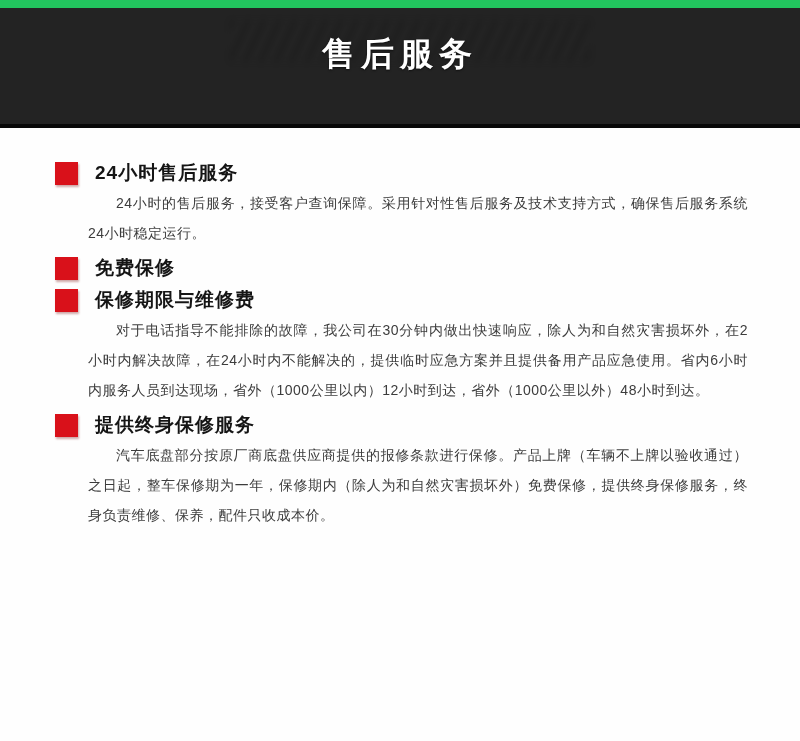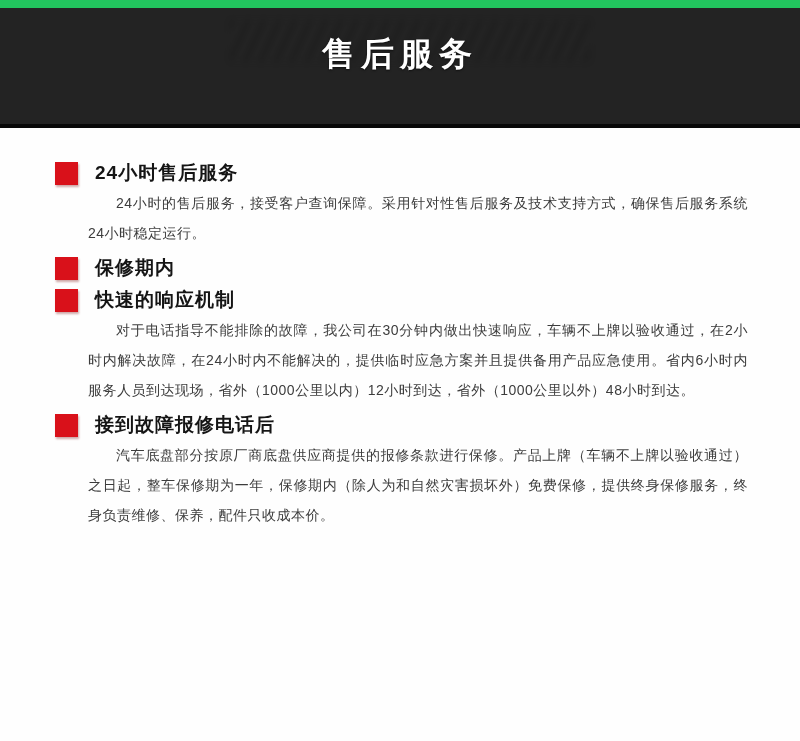--- a/index.html
+++ b/index.html
@@ -105,33 +105,33 @@
       <div class="svc-head">
         <span class="bullet"></span>
         <h2 class="svc-title">24小时售后服务</h2>
       </div>
     <p class="svc-para">24小时的售后服务，接受客户查询保障。采用针对性售后服务及技术支持方式，确保售后服务系统24小时稳定运行。</p>
       </section>
 
     <section class="svc">
       <div class="svc-head">
         <span class="bullet"></span>
-        <h2 class="svc-title">保修期内</h2>
+        <h2 class="svc-title">免费保修</h2>
       </div>
       </section>
 
     <section class="svc">
       <div class="svc-head">
         <span class="bullet"></span>
-        <h2 class="svc-title">快速的响应机制</h2>
+        <h2 class="svc-title">保修期限与维修费</h2>
       </div>
-        <p class="svc-para">对于电话指导不能排除的故障，我公司在30分钟内做出快速响应，车辆不上牌以验收通过，在2小时内解决故障，在24小时内不能解决的，提供临时应急方案并且提供备用产品应急使用。省内6小时内服务人员到达现场，省外（1000公里以内）12小时到达，省外（1000公里以外）48小时到达。</p>
+        <p class="svc-para">对于电话指导不能排除的故障，我公司在30分钟内做出快速响应，除人为和自然灾害损坏外，在2小时内解决故障，在24小时内不能解决的，提供临时应急方案并且提供备用产品应急使用。省内6小时内服务人员到达现场，省外（1000公里以内）12小时到达，省外（1000公里以外）48小时到达。</p>
       </section>
 
     <section class="svc">
       <div class="svc-head">
         <span class="bullet"></span>
-        <h2 class="svc-title">接到故障报修电话后</h2>
+        <h2 class="svc-title">提供终身保修服务</h2>
       </div>
     <p class="svc-para">汽车底盘部分按原厂商底盘供应商提供的报修条款进行保修。产品上牌（车辆不上牌以验收通过）之日起，整车保修期为一年，保修期内（除人为和自然灾害损坏外）免费保修，提供终身保修服务，终身负责维修、保养，配件只收成本价。</p>
       </section>
   </main>
 
 </div>
 </body></html>

